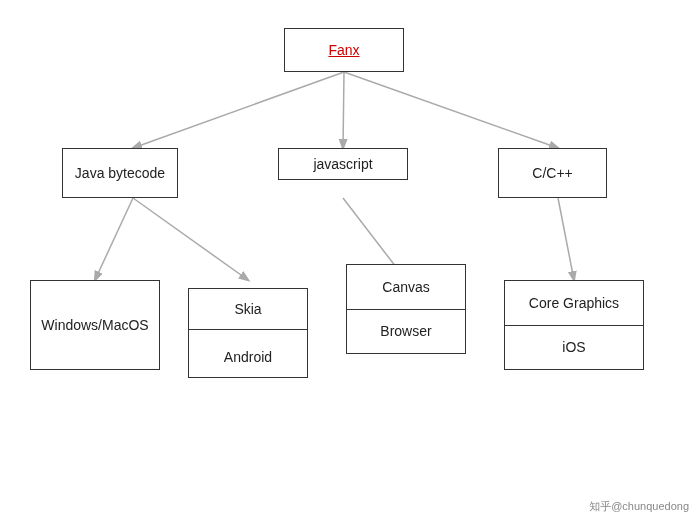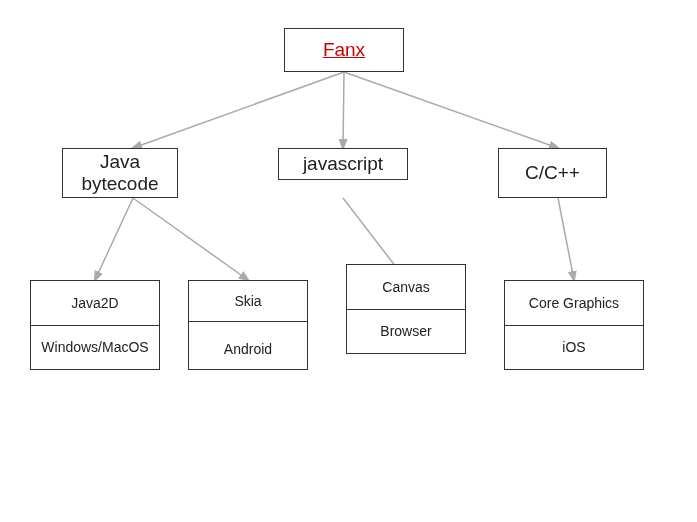--- a/index.html
+++ b/index.html
@@ -28,21 +28,21 @@
     }
 
     .node {
       position: absolute;
       background: #ffffff;
       border: 1.5px solid #333333;
       display: flex;
       align-items: center;
       justify-content: center;
       text-align: center;
-      font-size: 19px;
+      font-size: 14px;
       color: #222222;
     }
 
     .split-box {
       position: absolute;
       background: #ffffff;
       border: 1.5px solid #333333;
       text-align: center;
       font-size: 14px;
       color: #222222;
@@ -119,29 +119,26 @@
 
   <div class="node" style="left:278px; top:148px; width:130px; height:32px;">
     <span>javascript</span>
   </div>
 
   <div class="node" style="left:498px; top:148px; width:109px; height:50px;">
     <span>C/C++</span>
   </div>
 
   <div class="split-box" style="left:30px; top:280px; width:130px; height:90px;">
-    <div class="top-cell">
-      <span>Java2D</span>
-    </div>
     <div class="bottom-cell">
       <span>Windows/MacOS</span>
     </div>
   </div>
 
-  <div class="split-box" style="left:188px; top:280px; width:120px; height:90px;gap:8px;">
+  <div class="split-box" style="left:188px; top:288px; width:120px; height:90px;gap:8px;">
     <div class="top-cell">
       <span>Skia</span>
     </div>
     <div class="bottom-cell">
       <span>Android</span>
     </div>
   </div>
 
   <div class="split-box" style="left:346px; top:264px; width:120px; height:90px;">
     <div class="top-cell">
@@ -154,14 +151,17 @@
 
   <div class="split-box" style="left:504px; top:280px; width:140px; height:90px;">
     <div class="top-cell">
       <span>Core Graphics</span>
     </div>
     <div class="bottom-cell">
       <span>iOS</span>
     </div>
   </div>
 
+  <div class="watermark">
+    <span>知乎@chunquedong</span>
+  </div>
 
 </div>
 
 </body></html>

